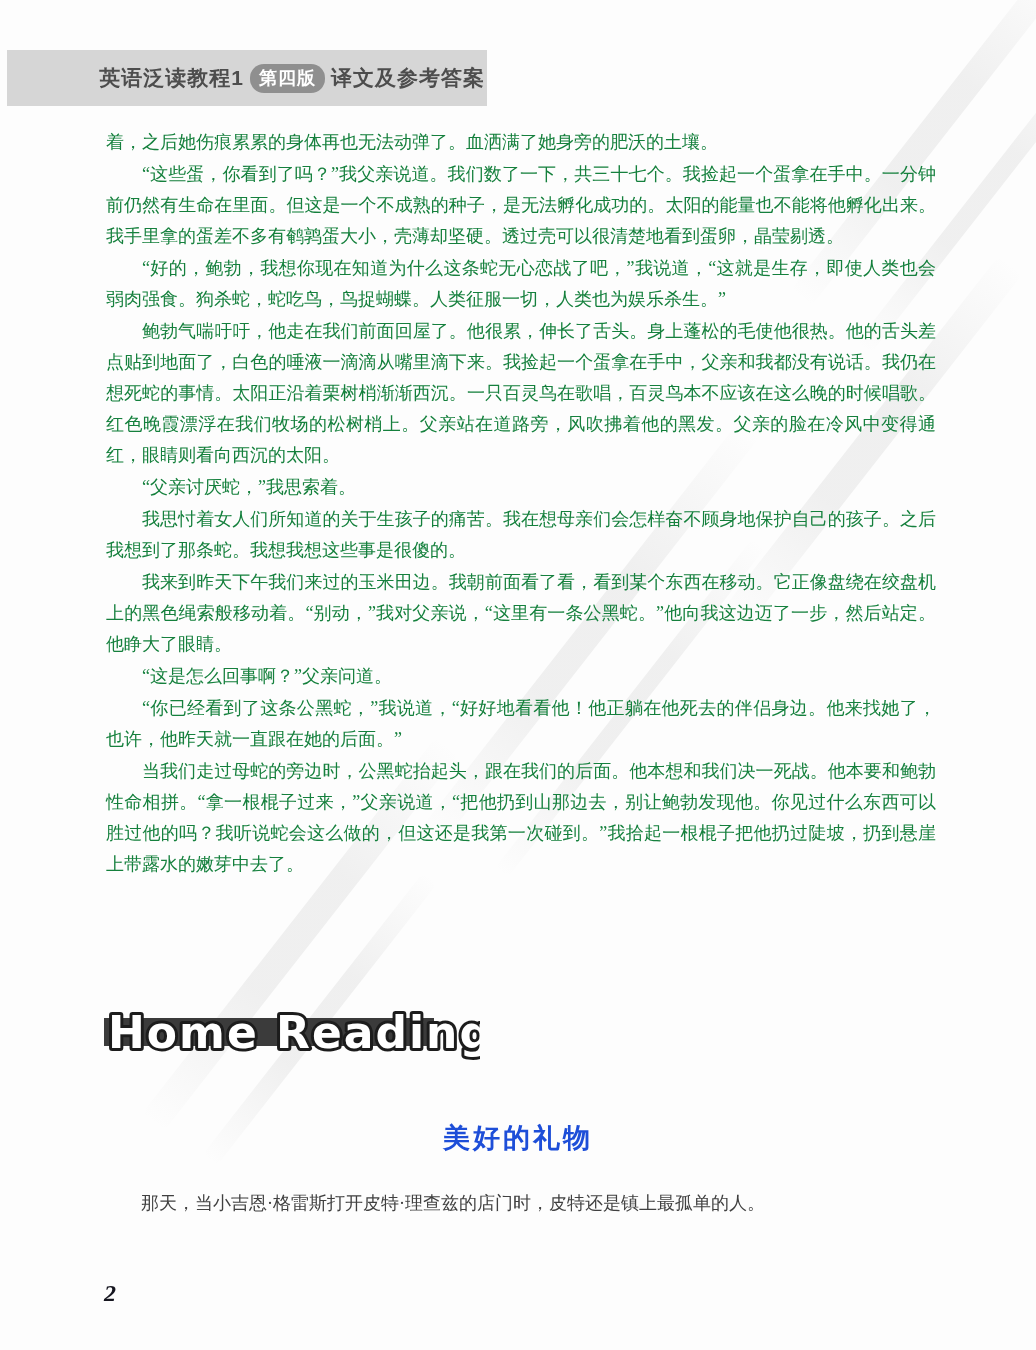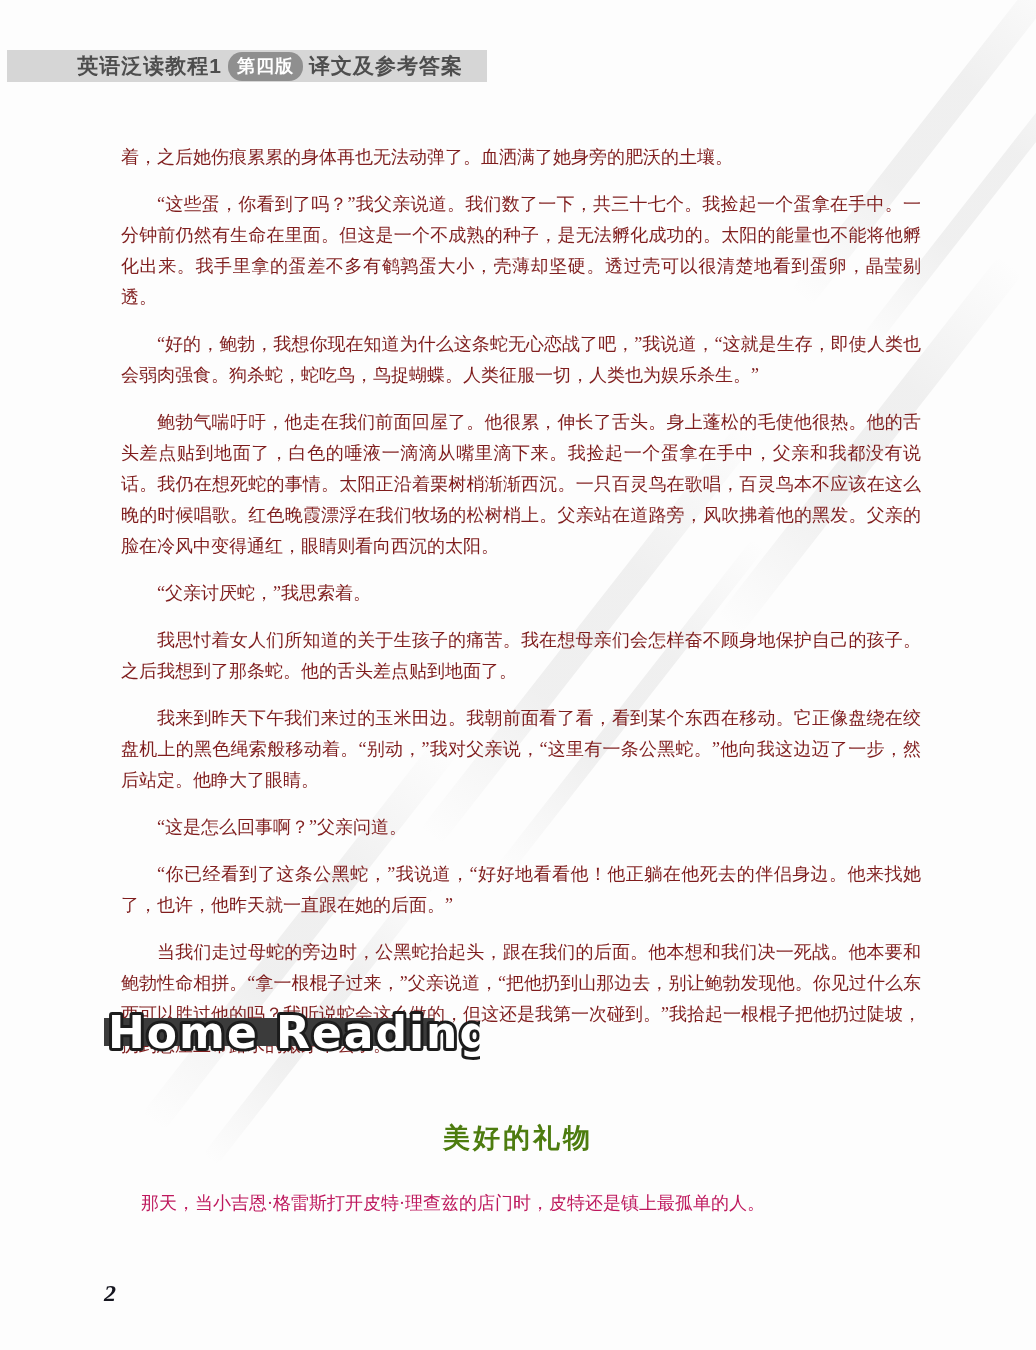--- a/index.html
+++ b/index.html
@@ -25,26 +25,26 @@
   .streak.s3 { left: 640px; top: 430px; width: 460px; height: 30px; }
   .streak.s4 { left: 330px; top: 620px; width: 520px; height: 26px; }
   .streak.s5 { left: 420px; top: 700px; width: 420px; height: 16px; }
   .streak.s6 { left: 60px;  top: 920px; width: 480px; height: 28px; }
   .streak.s7 { left: 140px; top: 1010px; width: 360px; height: 18px; }
 
   
   .header-bar {
     position: absolute;
     left: 7px; top: 50px;
-    width: 480px; height: 32px;
+    width: 480px; height: 56px;
     background: #d6d6d6;
     display: flex;
     align-items: center;
     justify-content: flex-end;
-    padding-right: 24px;
+    padding-right: 2px;
     box-sizing: border-box;
     font-family: "Liberation Sans", "DejaVu Sans", sans-serif;
     white-space: nowrap;
   }
   .header-bar .ht {
     font-size: 21px;
     font-weight: bold;
     color: #4d4d4d;
     letter-spacing: 1px;
   }
@@ -61,26 +61,26 @@
     text-align: center;
   }
 
   
   .main-text {
     position: absolute;
     left: 105px; top: 126px;
     width: 832px;
   }
   .main-text p {
-    margin: 16px;
+    margin: 1px;
     font-size: 18px;
     line-height: 31px;
     text-align: justify;
     text-indent: 2em;
-    color: #7f1d1d;
+    color: #15803d;
   }
   .main-text p.no-indent { text-indent: 0; }
 
   
   .home-heading {
     position: absolute;
     left: 100px; top: 996px;
     width: 380px; height: 78px;
   }
   .home-heading .bar {
@@ -104,37 +104,37 @@
 
   
   .section-subtitle {
     position: absolute;
     left: 0; top: 1120px;
     width: 1036px;
     text-align: center;
     font-family: "Liberation Sans", "DejaVu Sans", sans-serif;
     font-size: 27px;
     font-weight: bold;
-    color: #4d7c0f;
+    color: #1d4ed8;
     letter-spacing: 3px;
   }
 
   
   .home-text {
     position: absolute;
     left: 105px; top: 1188px;
     width: 832px;
   }
   .home-text p {
     margin: 0;
     font-size: 18px;
     line-height: 31px;
     text-align: justify;
     text-indent: 2em;
-    color: #be185d;
+    color: #404040;
   }
 
   
   .page-number {
     position: absolute;
     left: 104px; top: 1280px;
     font-family: "Liberation Serif", "DejaVu Serif", serif;
     font-style: italic;
     font-weight: bold;
     font-size: 24px;
@@ -157,21 +157,21 @@
   <span class="header-badge">第四版</span>
   <span class="ht">译文及参考答案</span>
 </div>
 
 <div class="main-text">
   <p class="no-indent">着，之后她伤痕累累的身体再也无法动弹了。血洒满了她身旁的肥沃的土壤。</p>
   <p>“这些蛋，你看到了吗？”我父亲说道。我们数了一下，共三十七个。我捡起一个蛋拿在手中。一分钟前仍然有生命在里面。但这是一个不成熟的种子，是无法孵化成功的。太阳的能量也不能将他孵化出来。我手里拿的蛋差不多有鹌鹑蛋大小，壳薄却坚硬。透过壳可以很清楚地看到蛋卵，晶莹剔透。</p>
   <p>“好的，鲍勃，我想你现在知道为什么这条蛇无心恋战了吧，”我说道，“这就是生存，即使人类也会弱肉强食。狗杀蛇，蛇吃鸟，鸟捉蝴蝶。人类征服一切，人类也为娱乐杀生。”</p>
   <p>鲍勃气喘吁吁，他走在我们前面回屋了。他很累，伸长了舌头。身上蓬松的毛使他很热。他的舌头差点贴到地面了，白色的唾液一滴滴从嘴里滴下来。我捡起一个蛋拿在手中，父亲和我都没有说话。我仍在想死蛇的事情。太阳正沿着栗树梢渐渐西沉。一只百灵鸟在歌唱，百灵鸟本不应该在这么晚的时候唱歌。红色晚霞漂浮在我们牧场的松树梢上。父亲站在道路旁，风吹拂着他的黑发。父亲的脸在冷风中变得通红，眼睛则看向西沉的太阳。</p>
   <p>“父亲讨厌蛇，”我思索着。</p>
-  <p>我思忖着女人们所知道的关于生孩子的痛苦。我在想母亲们会怎样奋不顾身地保护自己的孩子。之后我想到了那条蛇。他的舌头差点贴到地面了。</p>
+  <p>我思忖着女人们所知道的关于生孩子的痛苦。我在想母亲们会怎样奋不顾身地保护自己的孩子。之后我想到了那条蛇。我想我想这些事是很傻的。</p>
   <p>我来到昨天下午我们来过的玉米田边。我朝前面看了看，看到某个东西在移动。它正像盘绕在绞盘机上的黑色绳索般移动着。“别动，”我对父亲说，“这里有一条公黑蛇。”他向我这边迈了一步，然后站定。他睁大了眼睛。</p>
   <p>“这是怎么回事啊？”父亲问道。</p>
   <p>“你已经看到了这条公黑蛇，”我说道，“好好地看看他！他正躺在他死去的伴侣身边。他来找她了，也许，他昨天就一直跟在她的后面。”</p>
   <p>当我们走过母蛇的旁边时，公黑蛇抬起头，跟在我们的后面。他本想和我们决一死战。他本要和鲍勃性命相拼。“拿一根棍子过来，”父亲说道，“把他扔到山那边去，别让鲍勃发现他。你见过什么东西可以胜过他的吗？我听说蛇会这么做的，但这还是我第一次碰到。”我拾起一根棍子把他扔过陡坡，扔到悬崖上带露水的嫩芽中去了。</p>
 </div>
 
 <div class="home-heading">
   <div class="bar"></div>
   <svg width="380" height="78" viewBox="0 0 380 78">
     <text x="8" y="52">Home Reading</text>

